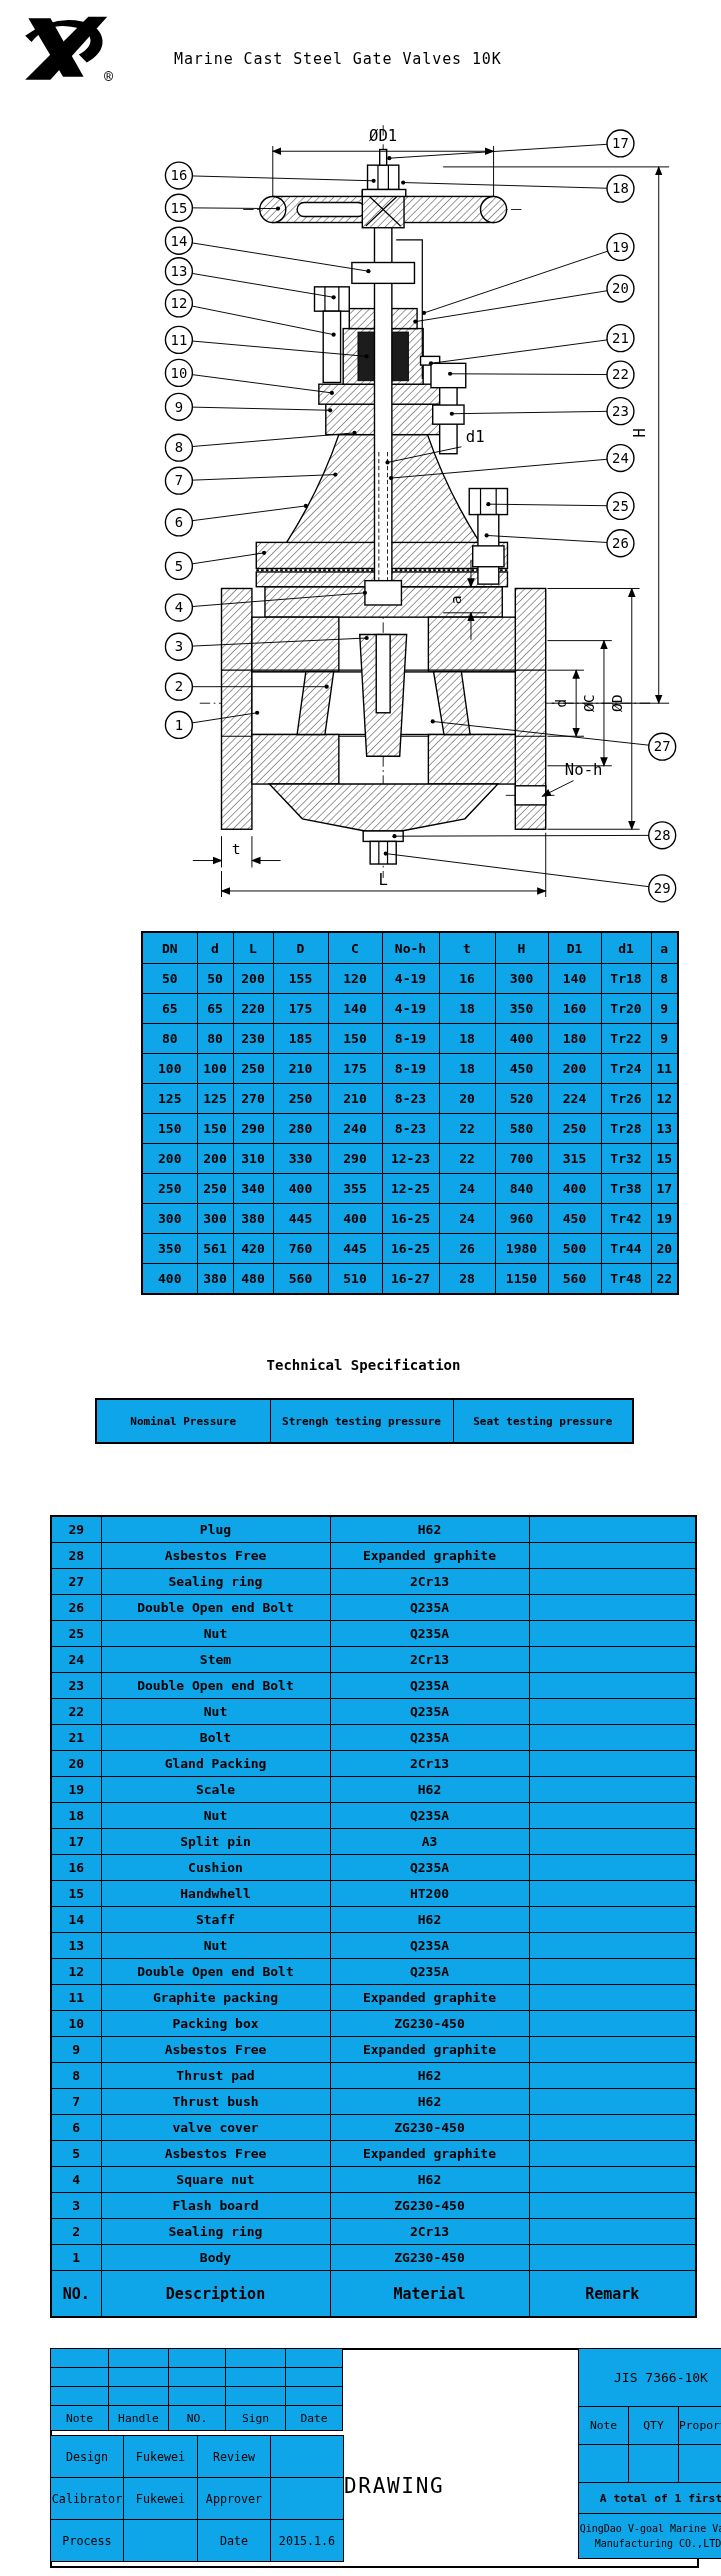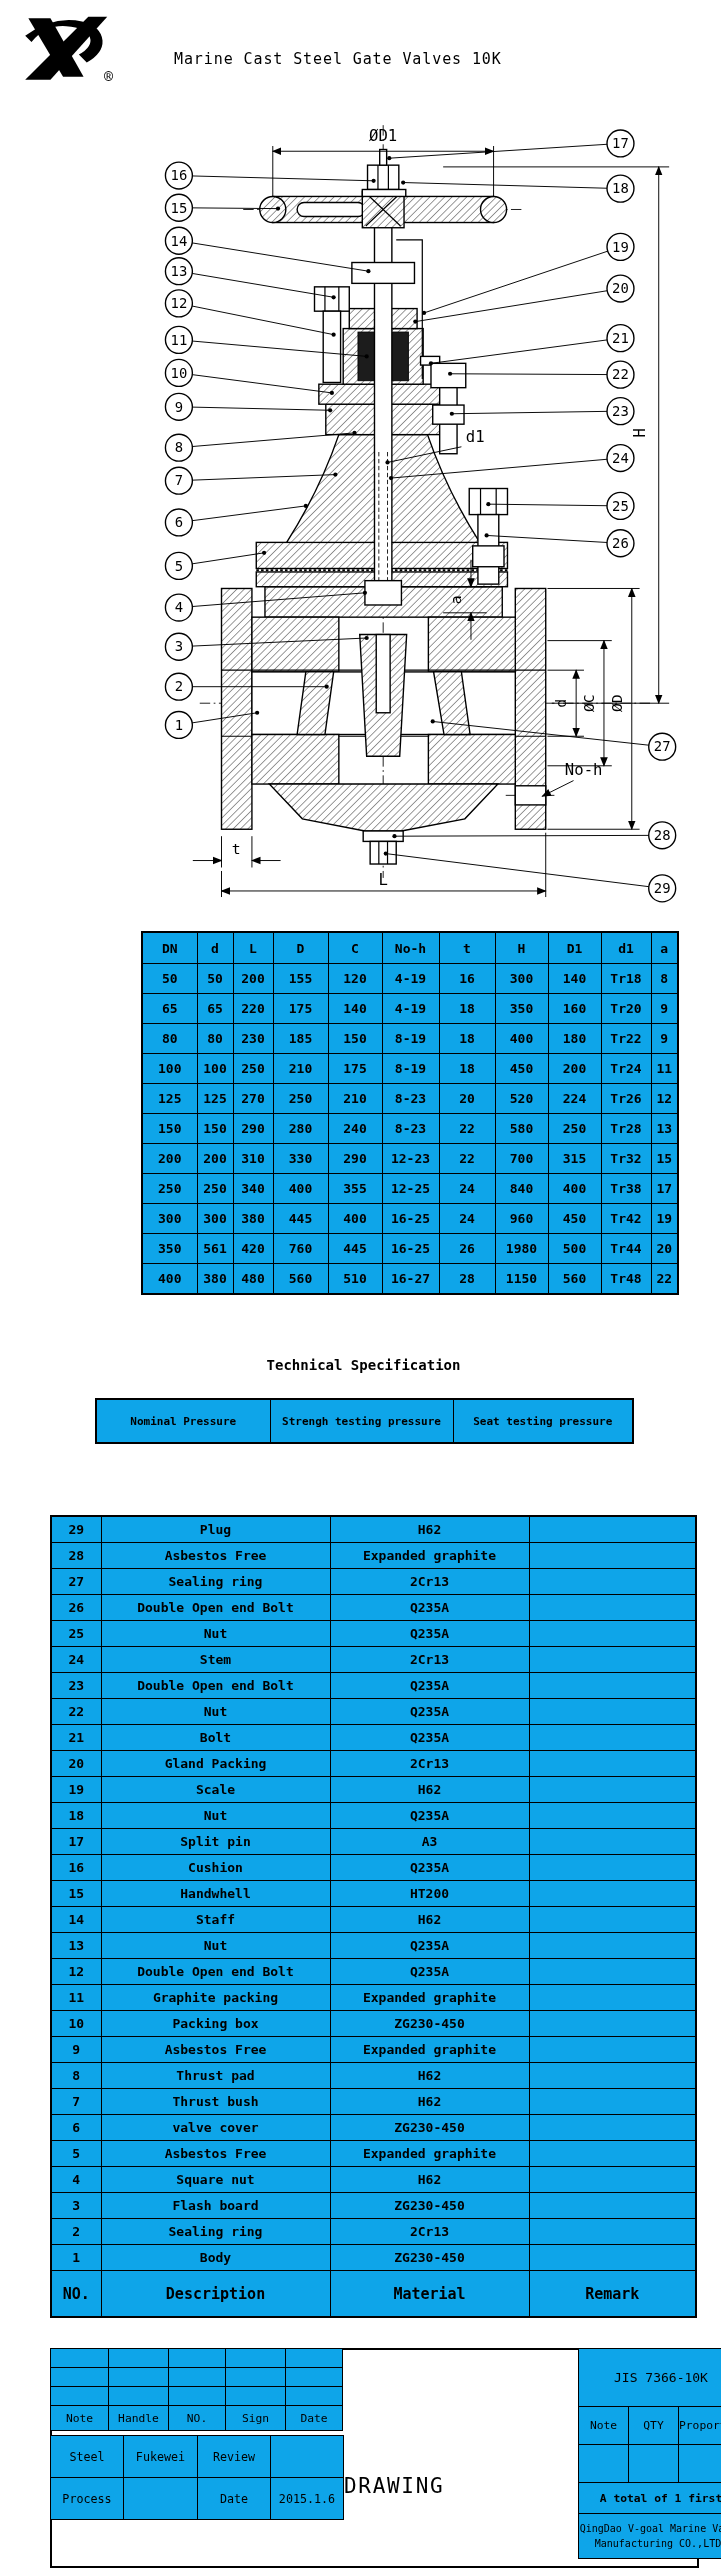--- a/index.html
+++ b/index.html
@@ -796,23 +796,29 @@
 
   <table id="bl-b">
     <colgroup>
         <col style="width:73px">
         <col style="width:74px">
         <col style="width:73px">
         <col style="width:73px">
       </colgroup>
     <tbody>
       <tr>
-          <td>Steel</td>
+          <td>Design</td>
           <td>Fukewei</td>
           <td>Review</td>
+          <td></td>
+        </tr>
+      <tr>
+          <td>Calibrator</td>
+          <td>Fukewei</td>
+          <td>Approver</td>
           <td></td>
         </tr>
       <tr>
           <td>Process</td>
           <td></td>
           <td>Date</td>
           <td>2015.1.6</td>
         </tr>
     </tbody>
   </table>

